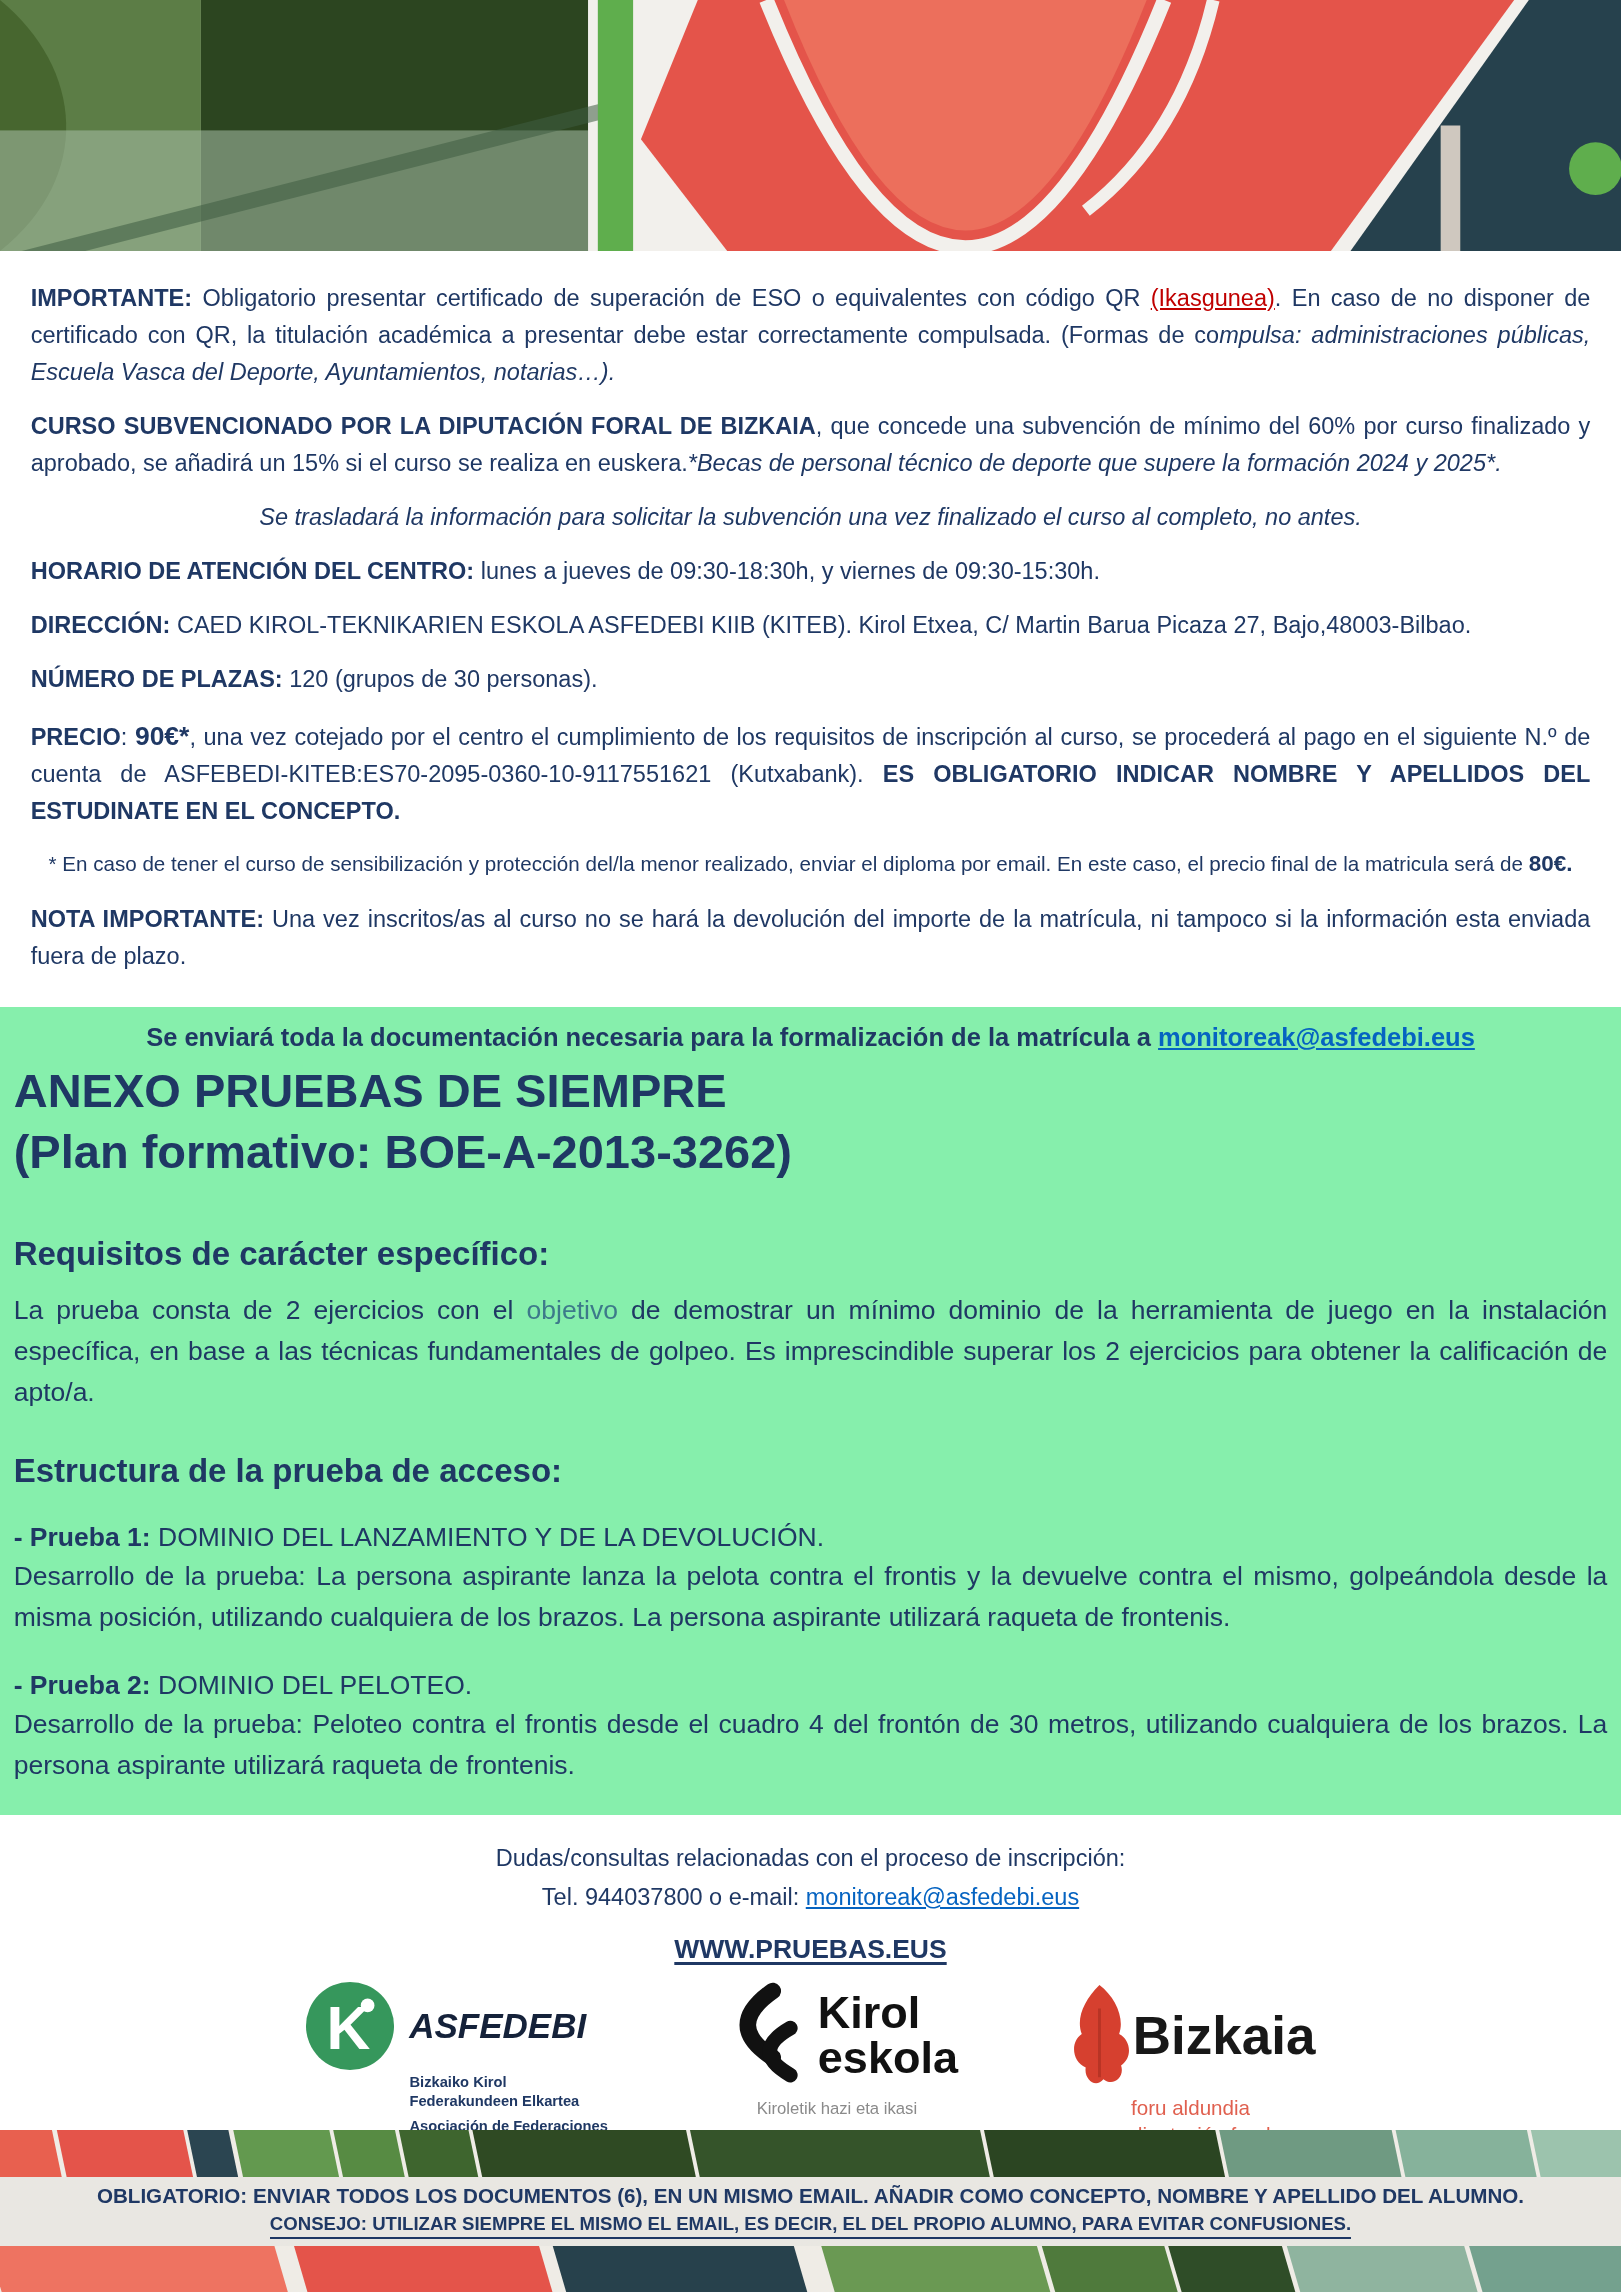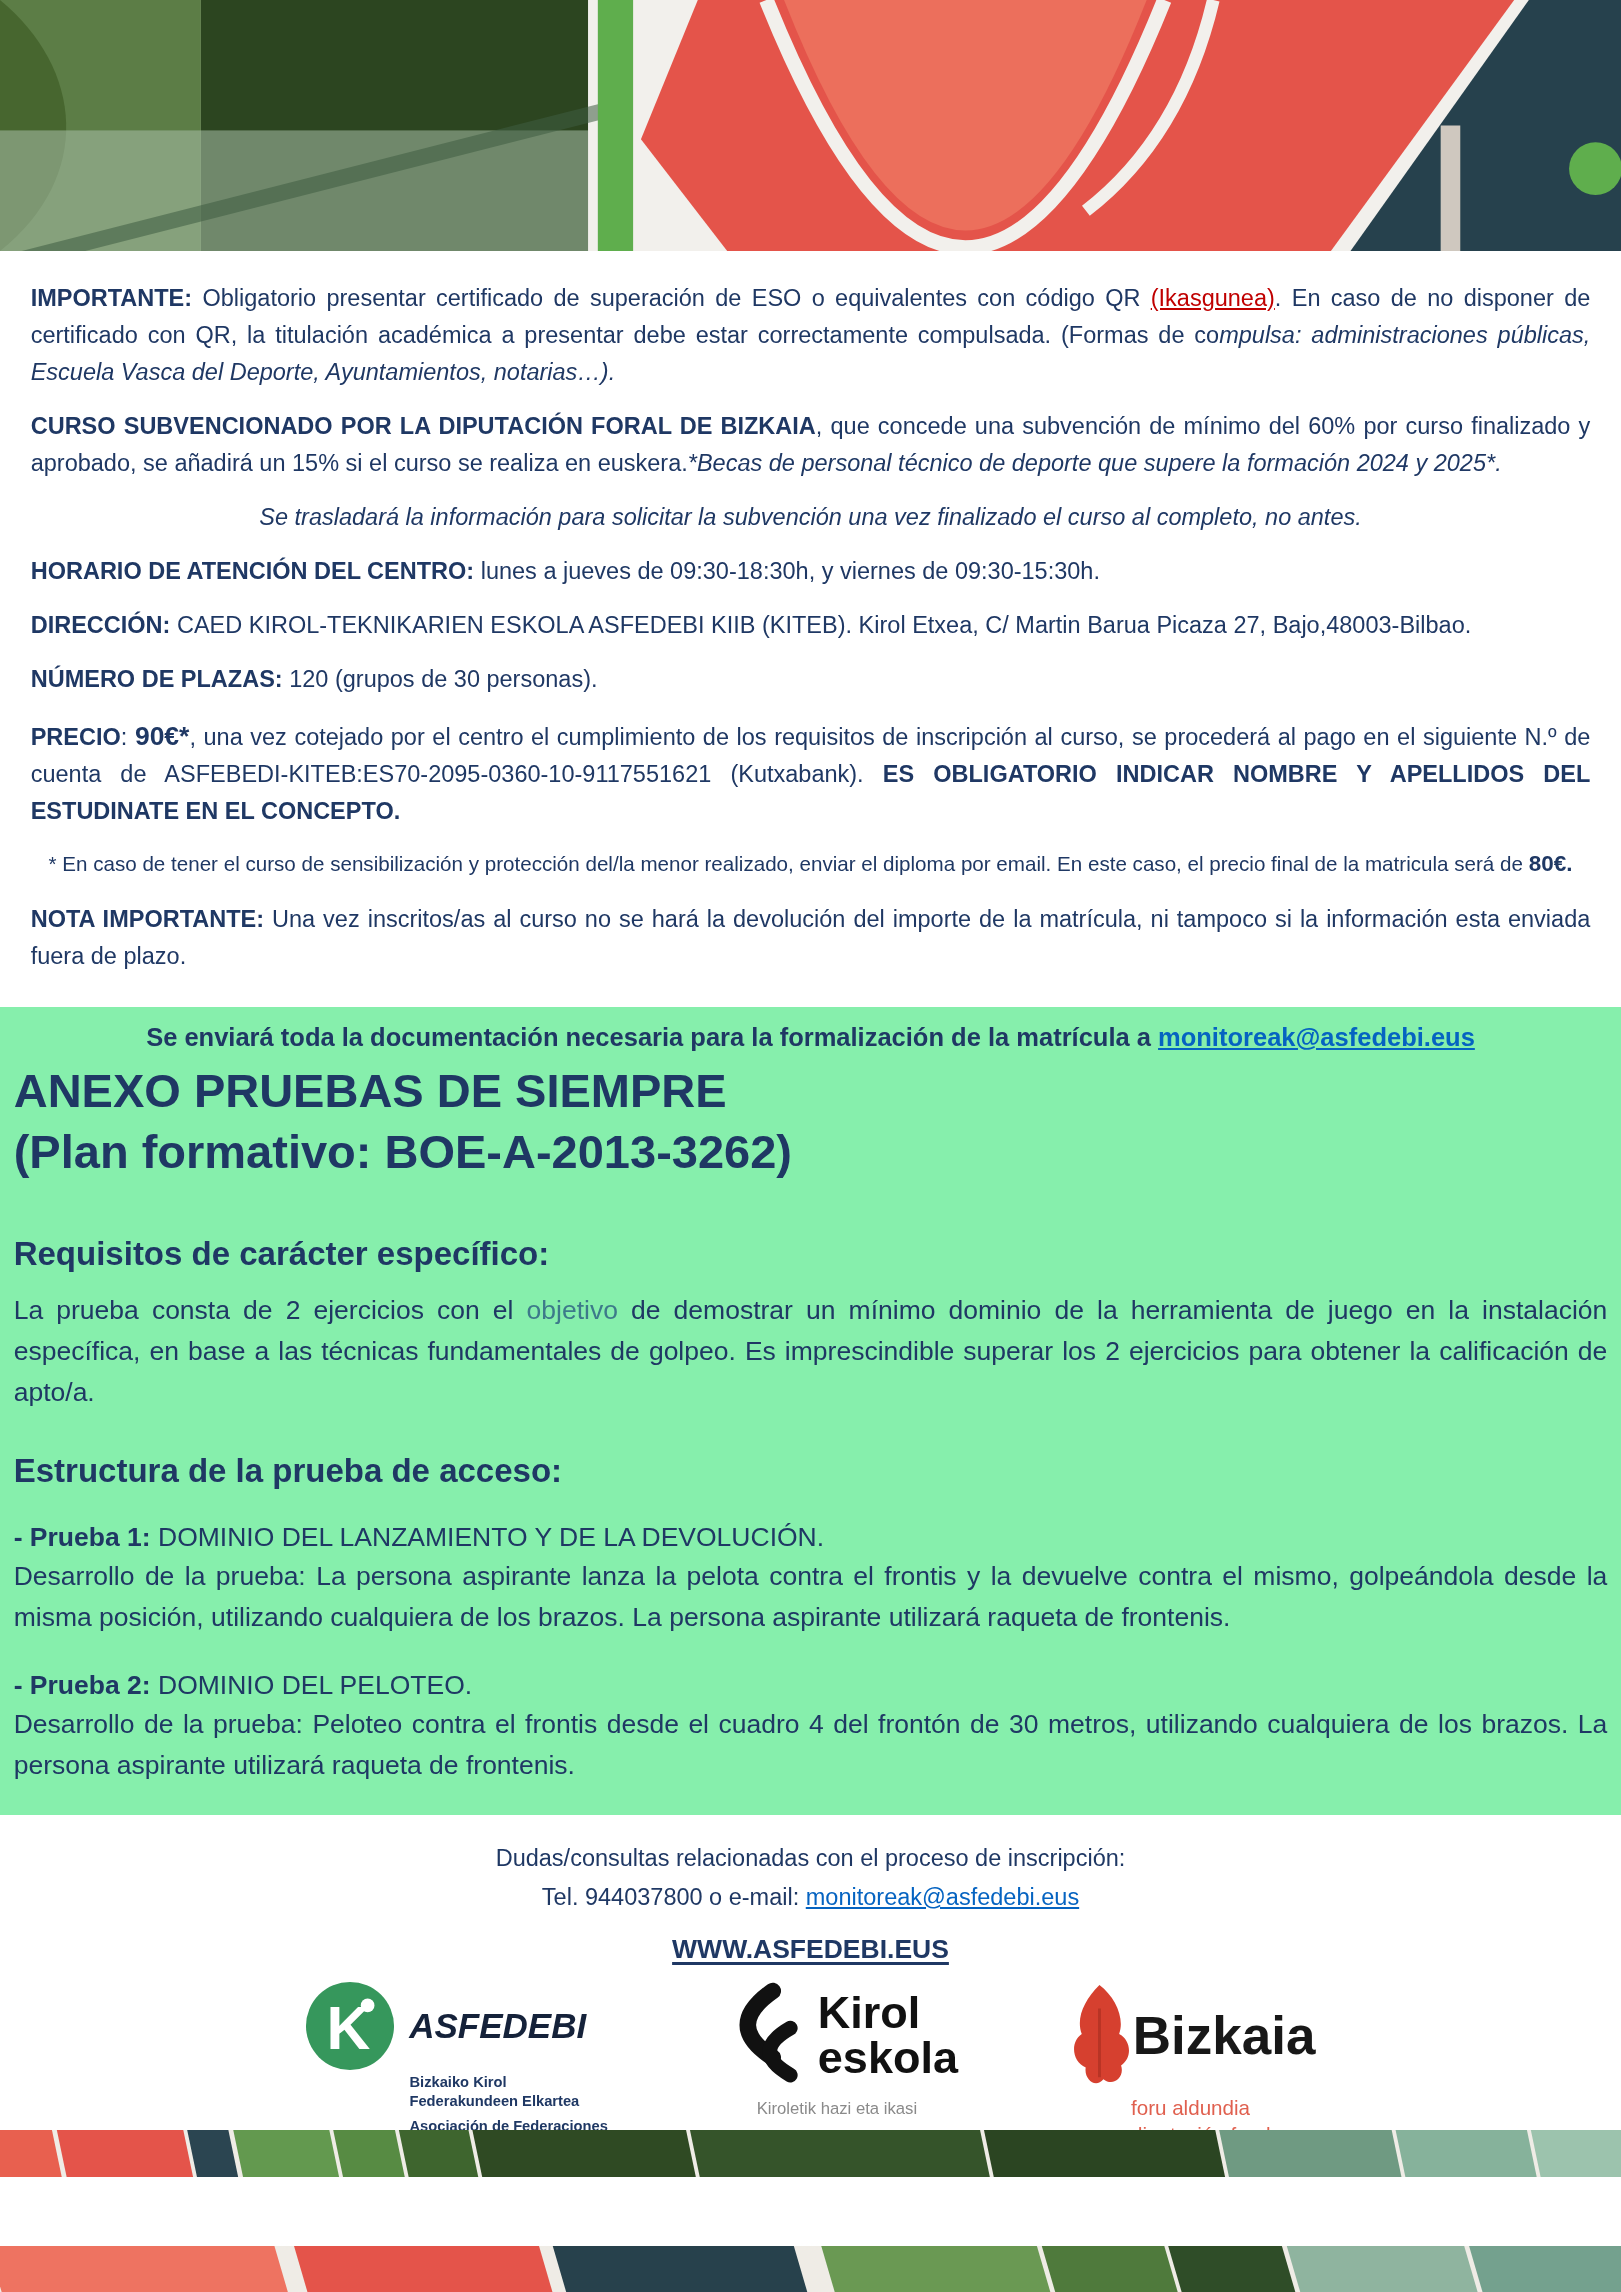--- a/index.html
+++ b/index.html
@@ -128,21 +128,21 @@
       <p class="prueba-desc">Desarrollo de la prueba: Peloteo contra el frontis desde el cuadro 4 del frontón de 30 metros, utilizando cualquiera de los brazos. La persona aspirante utilizará raqueta de frontenis.</p>
     </div>
 
   </div>
 
   <div class="contact">
     <div>Dudas/consultas relacionadas con el proceso de inscripción:</div>
     <div><span>Tel. 944037800 o e-mail: </span><a href="#" class="blue-link">monitoreak@asfedebi.eus</a></div>
   </div>
 
-  <div class="www"><span>WWW.ASFEDEBI.EUS</span></div>
+  <div class="www"><span>WWW.PRUEBAS.EUS</span></div>
 
   <div class="logos">
 
     <div class="logo-asf">
       <div class="logo-asf-top">
         <svg width="90" height="90" viewBox="0 0 92 92">
           <circle cx="46" cy="46" r="45" fill="#36975c"></circle>
           <text x="22" y="70" font-size="62" font-weight="bold" fill="#ffffff" font-family="Liberation Sans, sans-serif">K</text>
           <circle cx="64" cy="25" r="7" fill="#ffffff"></circle>
         </svg>
@@ -197,20 +197,24 @@
       <polygon points="340,0 403,0 413,48 350,48" fill="#578b43"></polygon>
       <polygon points="407,0 478,0 488,48 417,48" fill="#3e652e"></polygon>
       <polygon points="482,0 700,0 710,48 492,48" fill="#2f4a23"></polygon>
       <polygon points="704,0 1000,0 1010,48 714,48" fill="#35542a"></polygon>
       <polygon points="1004,0 1240,0 1250,48 1014,48" fill="#2b4522"></polygon>
       <polygon points="1244,0 1420,0 1430,48 1254,48" fill="#6f9a82"></polygon>
       <polygon points="1424,0 1558,0 1568,48 1434,48" fill="#86b29b"></polygon>
       <polygon points="1562,0 1660,0 1670,48 1572,48" fill="#9cc3ad"></polygon>
     </svg>
 
+    <div class="strip-band">
+      <div class="strip-line1">OBLIGATORIO: ENVIAR TODOS LOS DOCUMENTOS (6), EN UN MISMO EMAIL. AÑADIR COMO CONCEPTO, NOMBRE Y APELLIDO DEL ALUMNO.</div>
+      <div class="strip-line2">CONSEJO: UTILIZAR SIEMPRE EL MISMO EL EMAIL, ES DECIR, EL DEL PROPIO ALUMNO, PARA EVITAR CONFUSIONES.</div>
+    </div>
 
     <svg class="strip-row row2" viewBox="0 0 1654 48" preserveAspectRatio="none">
       <rect x="0" y="0" width="1654" height="48" fill="#efece6"></rect>
       <polygon points="-12,0 280,0 294,48 2,48" fill="#ee7361"></polygon>
       <polygon points="300,0 550,0 564,48 314,48" fill="#e4544a"></polygon>
       <polygon points="564,0 810,0 824,48 578,48" fill="#27414c"></polygon>
       <polygon points="838,0 1058,0 1072,48 852,48" fill="#6a9953"></polygon>
       <polygon points="1063,0 1188,0 1202,48 1077,48" fill="#4f7a3c"></polygon>
       <polygon points="1192,0 1308,0 1322,48 1206,48" fill="#2f4d28"></polygon>
       <polygon points="1313,0 1494,0 1508,48 1327,48" fill="#8fb49f"></polygon>

